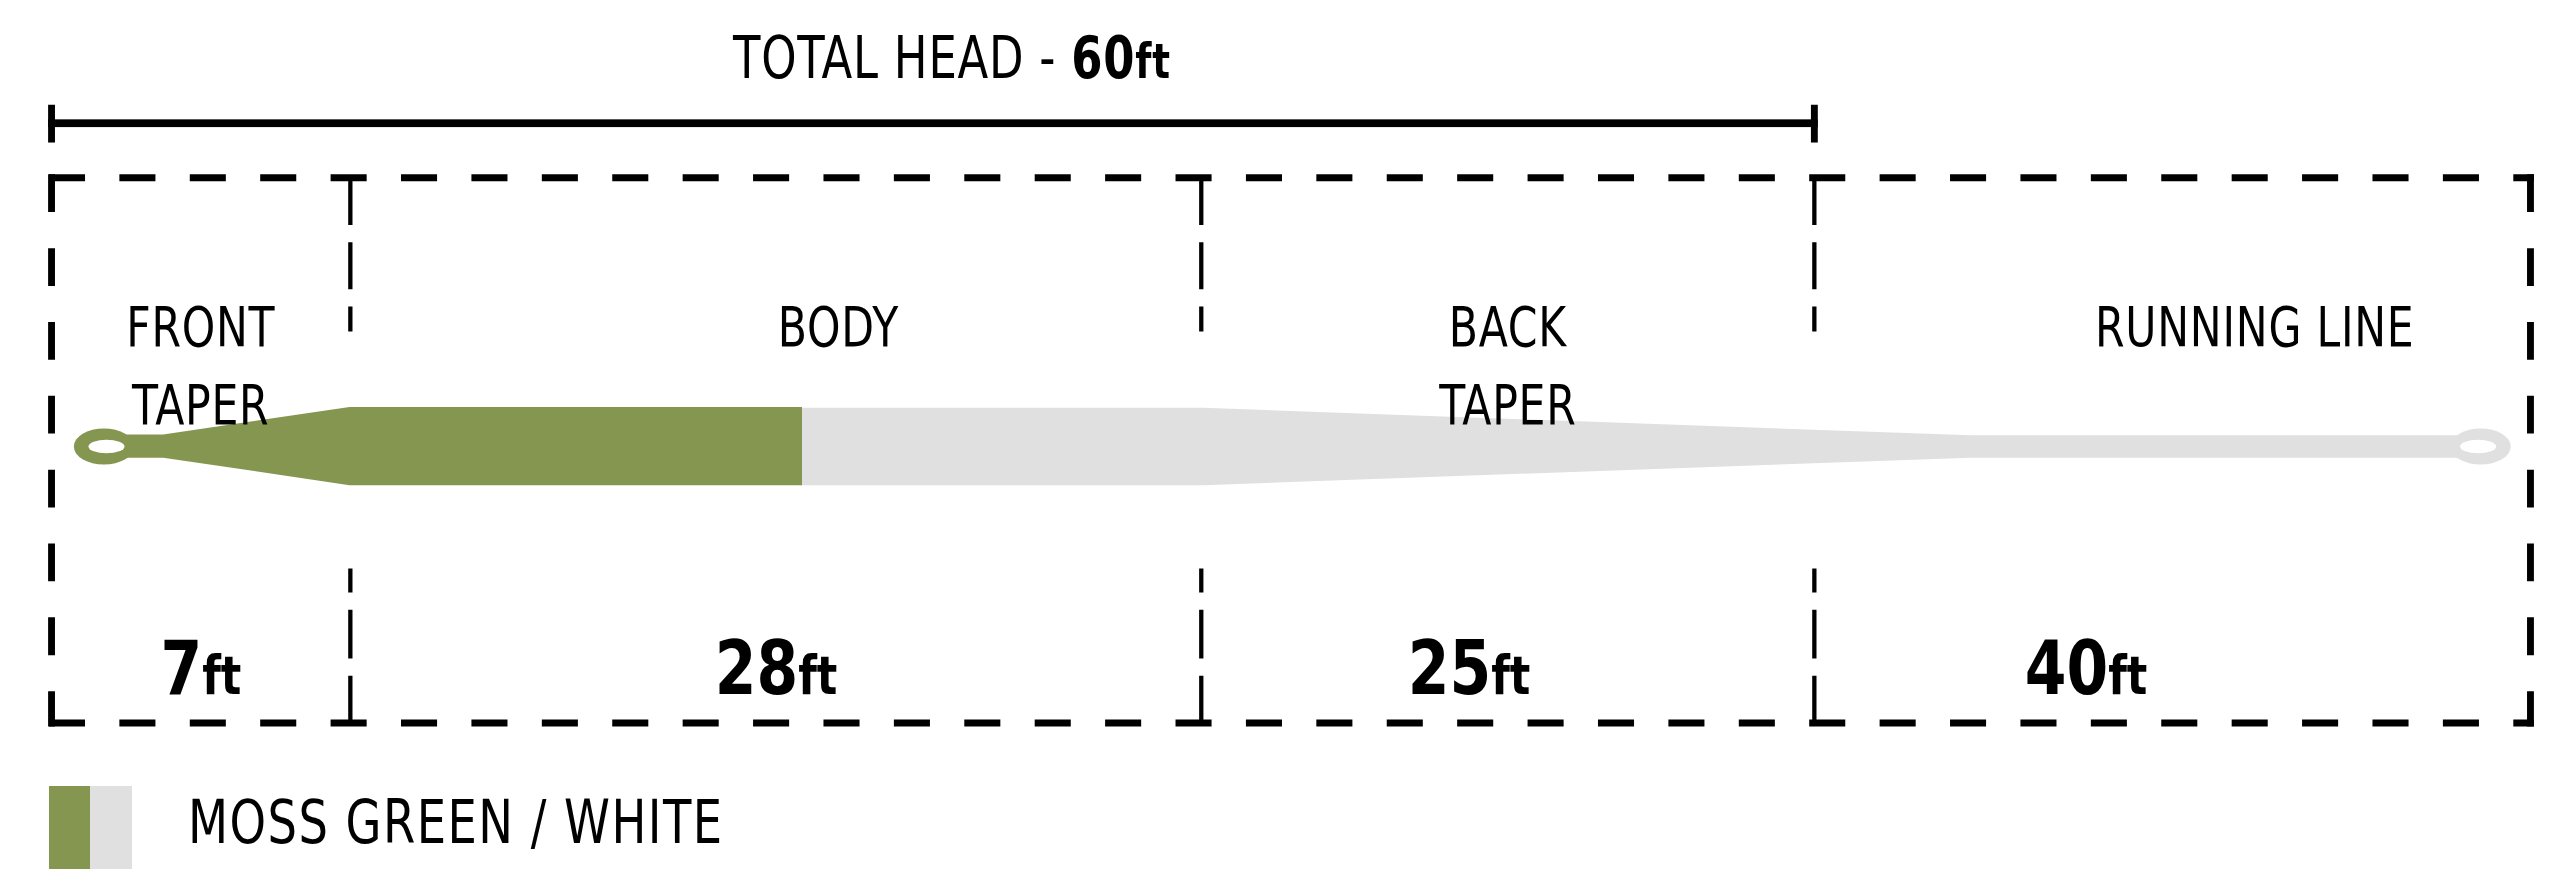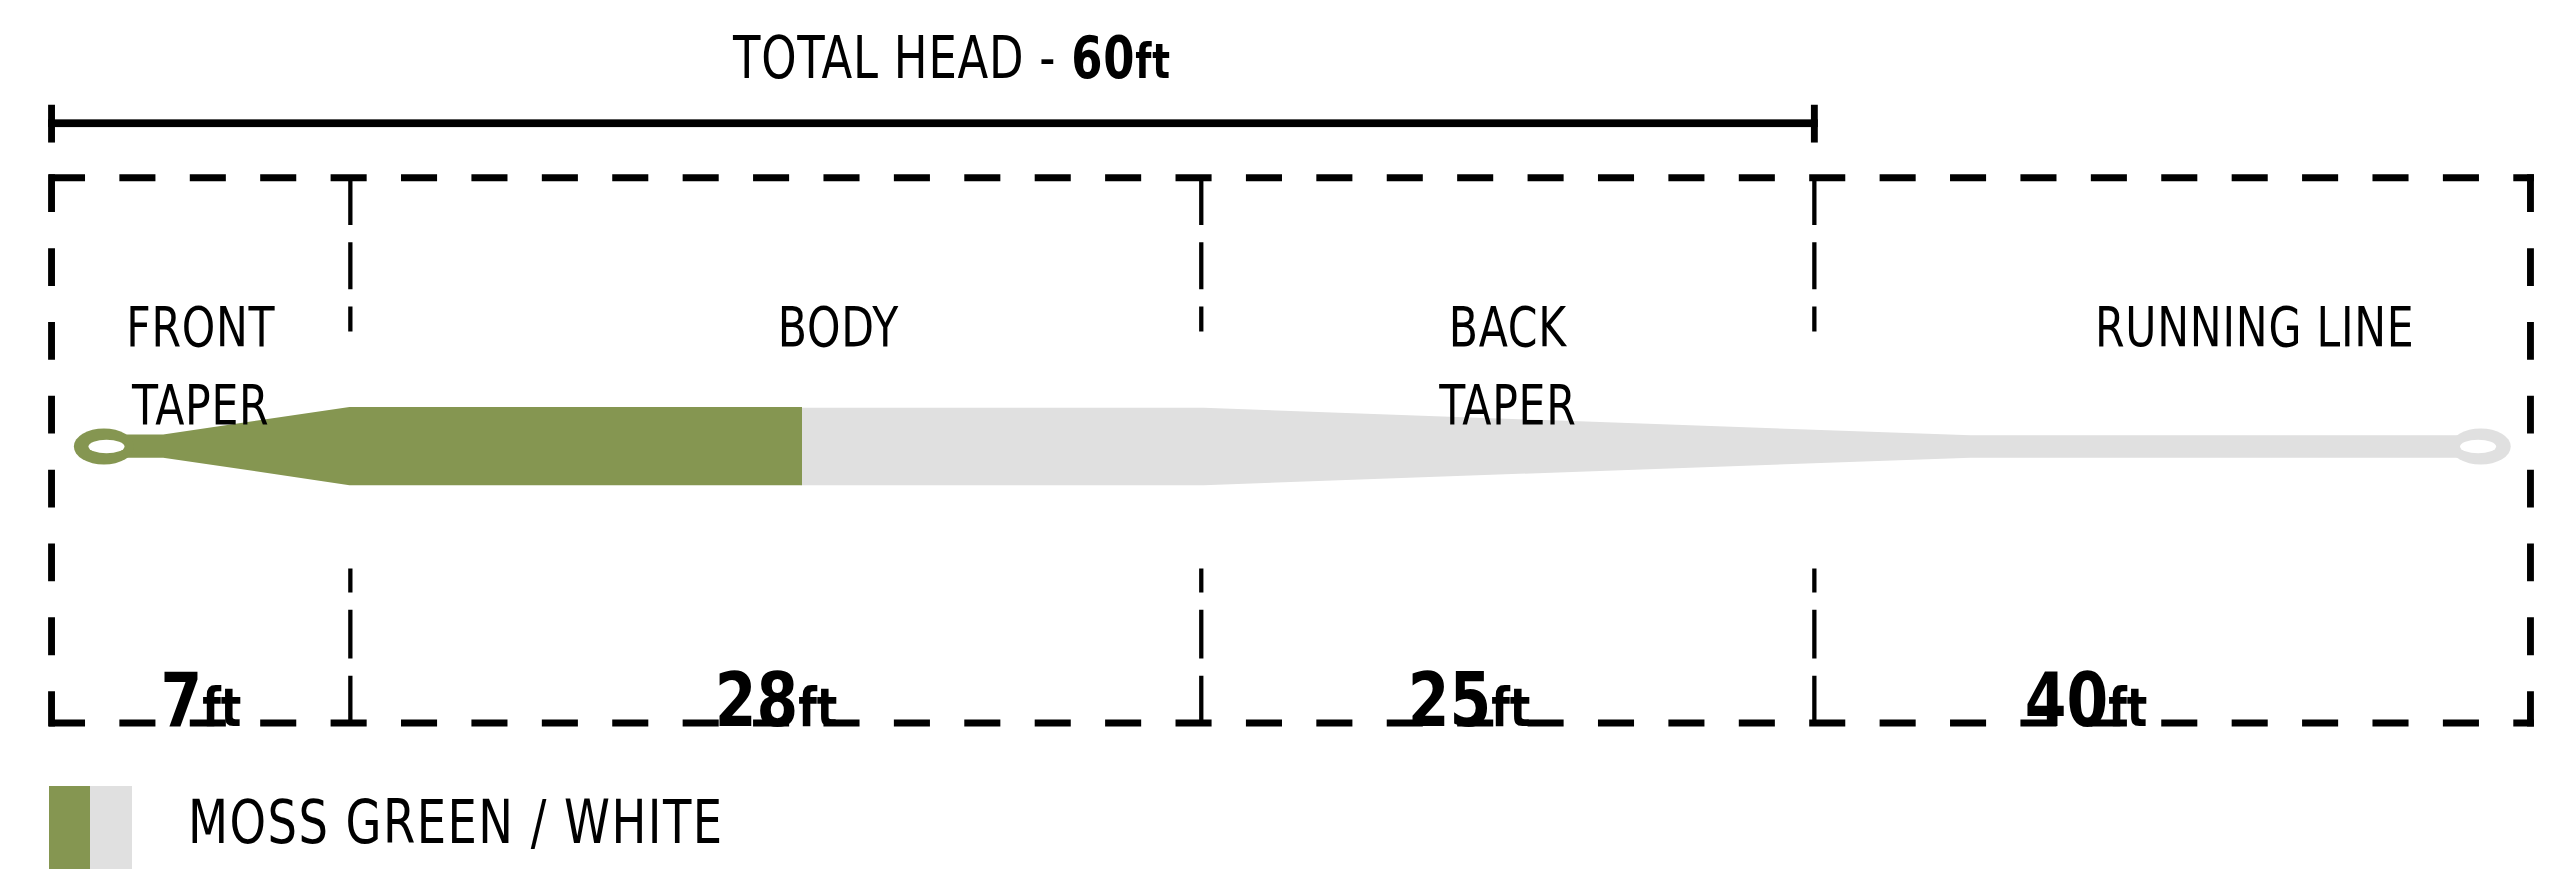--- a/index.html
+++ b/index.html
@@ -46,21 +46,20 @@
     }
     .seg-label span {
       display: inline-block;
       transform: scaleX(0.86);
     }
     .seg-length {
       position: absolute;
       top: 625px;
       text-align: center;
       white-space: nowrap;
-      margin-top: 32px;
     }
     .seg-length .num {
       font-size: 74px;
       font-weight: bold;
       line-height: 86px;
     }
     .seg-length .unit {
       font-size: 53px;
       font-weight: bold;
       line-height: 86px;

